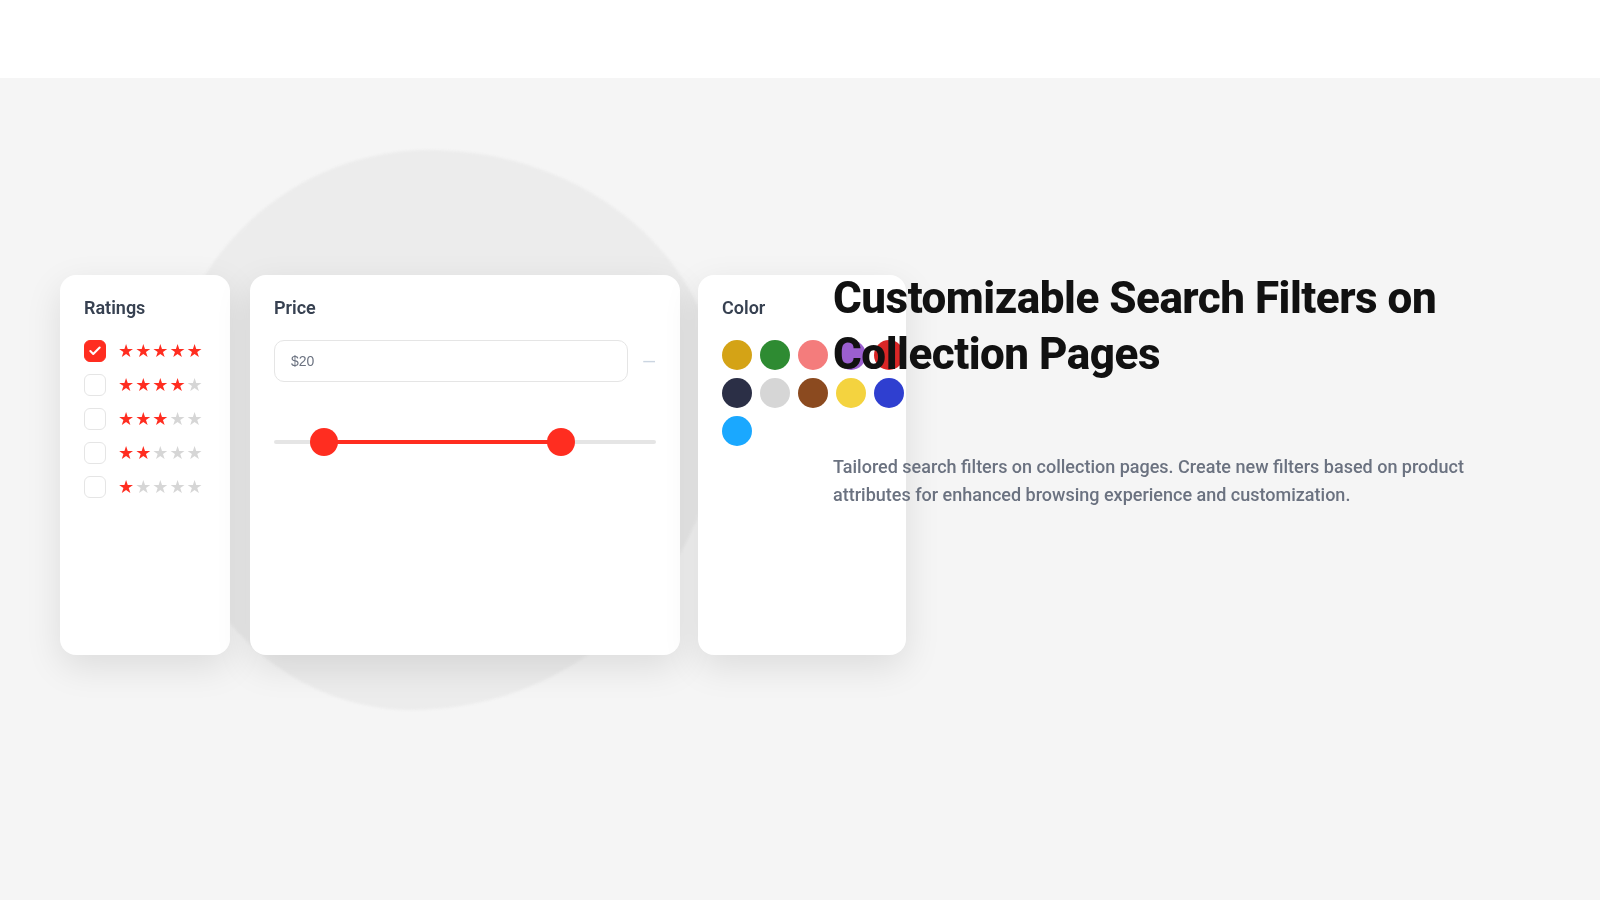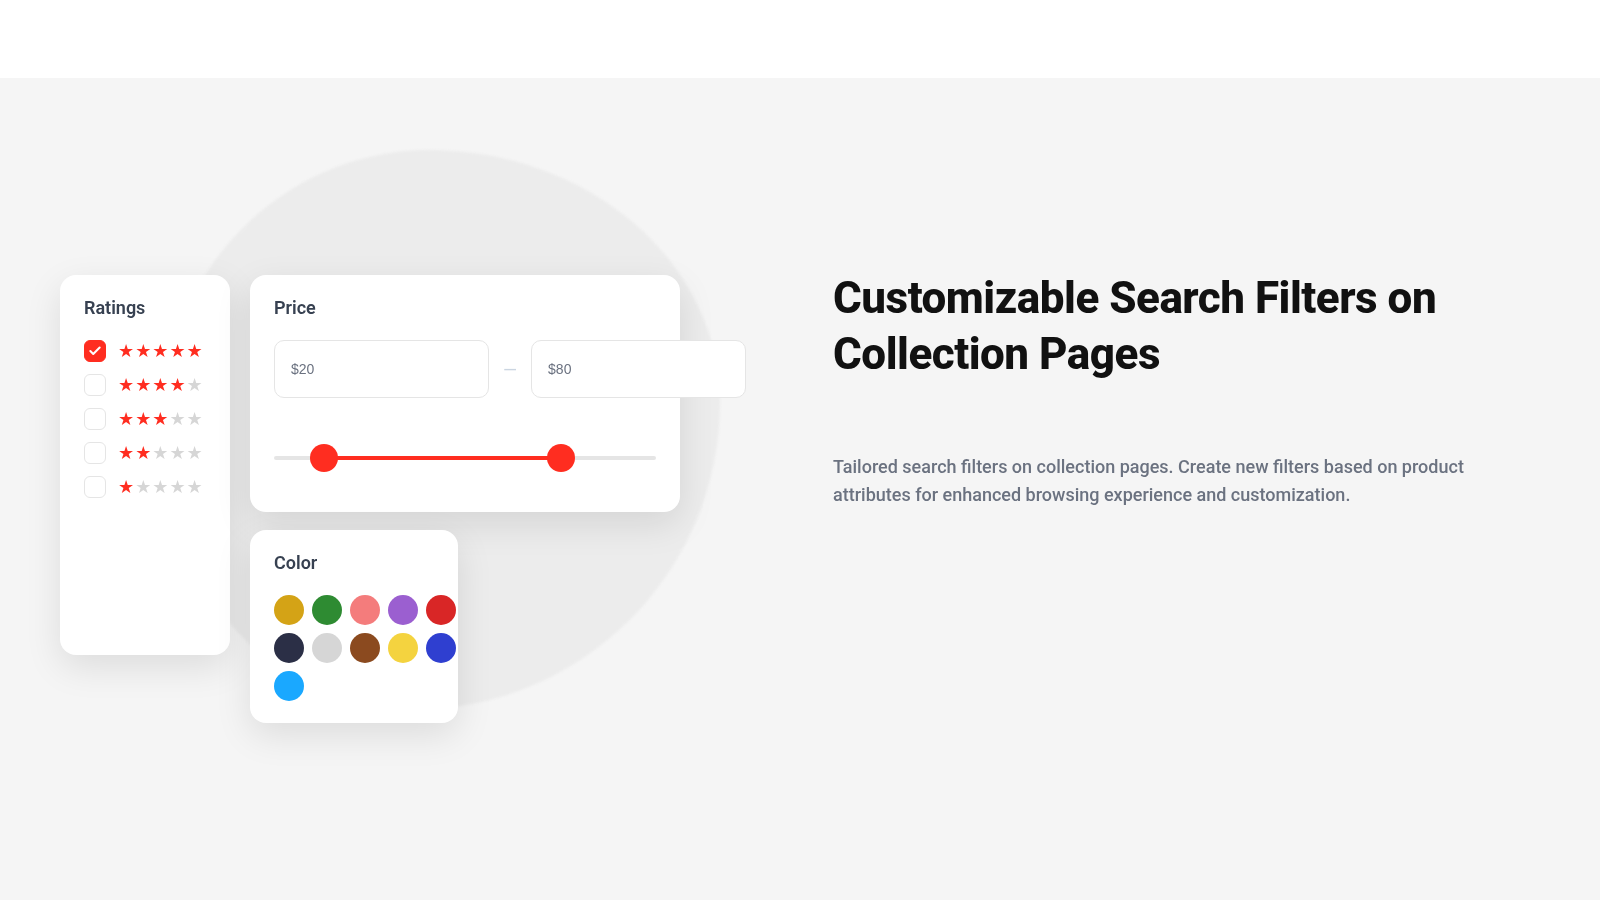--- a/index.html
+++ b/index.html
@@ -14,21 +14,21 @@
     border-radius: 48% 52% 55% 45% / 50% 45% 55% 50%;
     filter: blur(1px);
   }
   .cards {
     position: absolute;
     left: 60px; top: 275px;
     display: flex;
     gap: 20px;
   }
   .col-left { display:flex; flex-direction:column; gap:18px; }
-  .col-right { display:flex; flex-direction:column; gap:18px; }
+  .col-right { display:flex; flex-direction:row; gap:18px; }
   .card {
     background:#fff; border-radius:16px; box-shadow:0 12px 36px rgba(0,0,0,0.10);
     padding:22px 24px;
   }
   .ratings-card { width:170px; min-height:380px; }
   .card-title { font-size:18px; font-weight:600; color:#374151; margin-bottom:22px; }
   .rating-row { display:flex; align-items:center; gap:12px; margin-bottom:12px; }
   .checkbox {
     width:22px; height:22px; border-radius:6px; border:1px solid #e5e5e5; background:#fff;
     display:inline-flex; align-items:center; justify-content:center; flex-shrink:0;
@@ -37,21 +37,21 @@
   .checkbox.checked { background:#ff2d20; border-color:#ff2d20; }
   .checkbox.checked svg { display:block; }
   .checkbox svg { display:none; }
   .stars { display:inline-flex; gap:1px; }
   .star { font-size:18px; line-height:1; color:#d6d6d6; }
   .star.filled { color:#ff2d20; }
 
   .price-card { width:430px; }
   .price-inputs { display:flex; align-items:center; gap:14px; margin-top:10px; }
   .price-input {
-    flex:1; height:58px; border:1px solid #e5e5e5; border-radius:10px;
+    flex:1; height:42px; border:1px solid #e5e5e5; border-radius:10px;
     padding:0 16px; font-size:14px; color:#6b7280; background:#fff;
   }
   .price-dash { color:#cbd5e1; font-size:18px; }
   .slider-wrap { position:relative; height:60px; margin-top:32px; }
   .slider-track { position:absolute; left:0; right:0; top:26px; height:4px; border-radius:4px; background:#e5e5e5; }
   .slider-range { position:absolute; top:26px; height:4px; background:#ff2d20; border-radius:4px; }
   .slider-thumb { position:absolute; top:14px; width:28px; height:28px; border-radius:50%; background:#ff2d20; cursor:pointer; }
 
   .color-card { width:208px; }
   .swatches { display:flex; flex-wrap:wrap; gap:8px; margin-top:10px; width:210px; }
@@ -129,21 +129,20 @@
             </div>
           </div>
       </div>
     </div>
     <div class="col-right">
       <div class="card price-card">
         <div class="card-title">Price</div>
         <div class="price-inputs">
           <input class="price-input" value="$20" style="">
           <span class="price-dash">—</span>
-          <input class="price-input" value="$80" style="">
         </div>
         <div class="slider-wrap">
           <div class="slider-track"></div>
           <div class="slider-range" id="slider-range" style="left: 13%; width: 62%;"></div>
           <div class="slider-thumb" id="thumb-min" style="left: calc(13% - 14px);"></div>
           <div class="slider-thumb" id="thumb-max" style="left: calc(75% - 14px);"></div>
         </div>
       </div>
       <div class="card color-card">
         <div class="card-title">Color</div>

